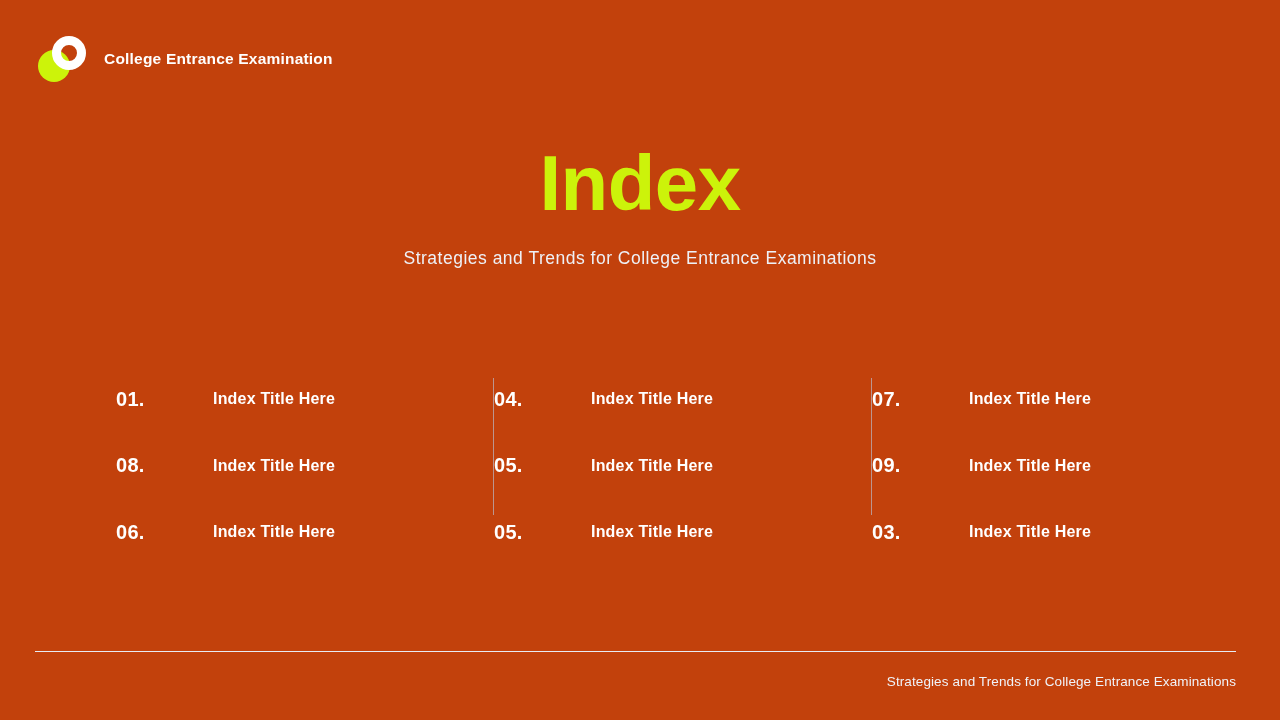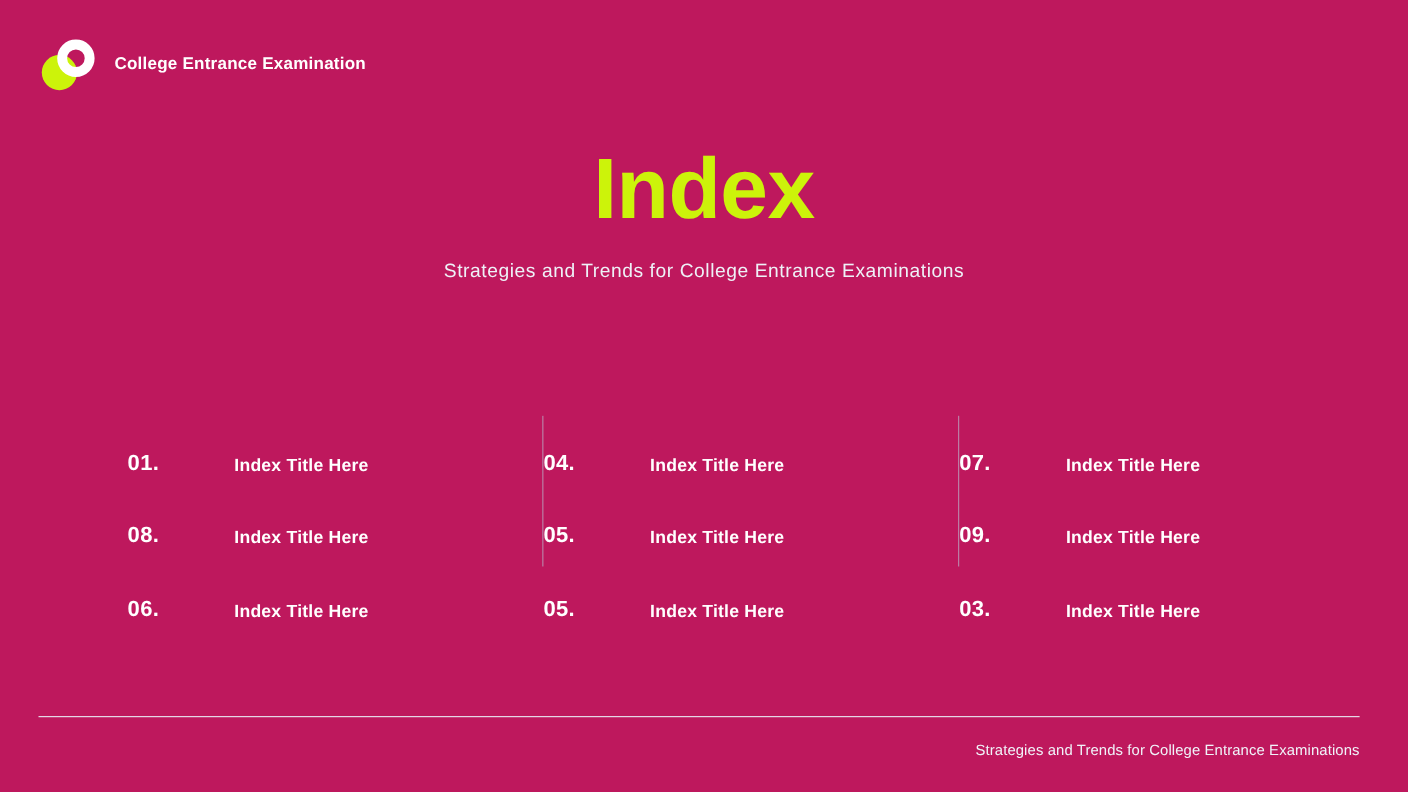--- a/index.html
+++ b/index.html
@@ -12,21 +12,21 @@
     overflow: hidden;
     background: #081a37;
     font-family: "Liberation Sans", sans-serif;
     -webkit-font-smoothing: antialiased;
   }
 
   .slide {
     position: relative;
     width: 1280px;
     height: 720px;
-    background: #be185d;
+    background: #c2410c;
   }
 
   
   .brand {
     position: absolute;
     left: 38px;
     top: 35px;
     display: flex;
     align-items: center;
     height: 48px;
@@ -73,21 +73,21 @@
     top: 132px;
     width: 1280px;
     text-align: center;
   }
   .page-title {
     color: #ccf30a;
     font-size: 78px;
     font-weight: bold;
     line-height: 1;
     letter-spacing: -0.5px;
-    margin: 0;
+    margin: 12px;
   }
   .page-subtitle {
     margin-top: 26px;
     color: #eef1f7;
     font-size: 17.5px;
     font-weight: normal;
     letter-spacing: 0.5px;
   }
 
   
@@ -113,21 +113,21 @@
     top: 12px;
     right: 0;
     width: 1px;
     height: 137px;
     background: #b9c3d6;
     opacity: 0.65;
   }
 
   .index-item {
     display: flex;
-    align-items: flex-end;
+    align-items: center;
     height: 66.5px;
   }
   .index-num {
     width: 97px;
     flex: 0 0 97px;
     color: #ffffff;
     font-size: 20px;
     font-weight: bold;
     letter-spacing: 0.3px;
   }

